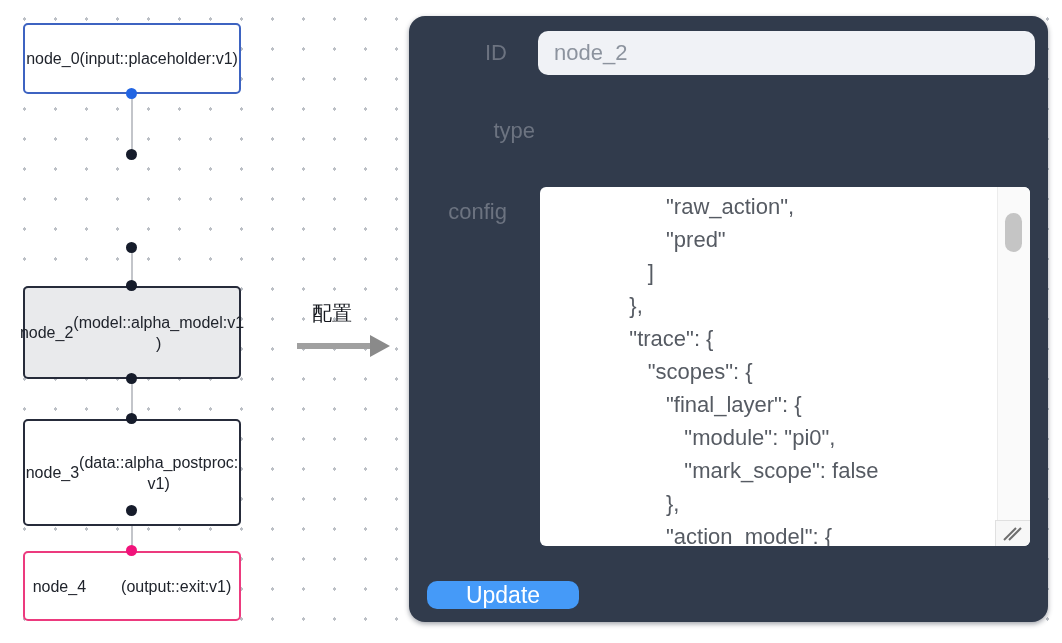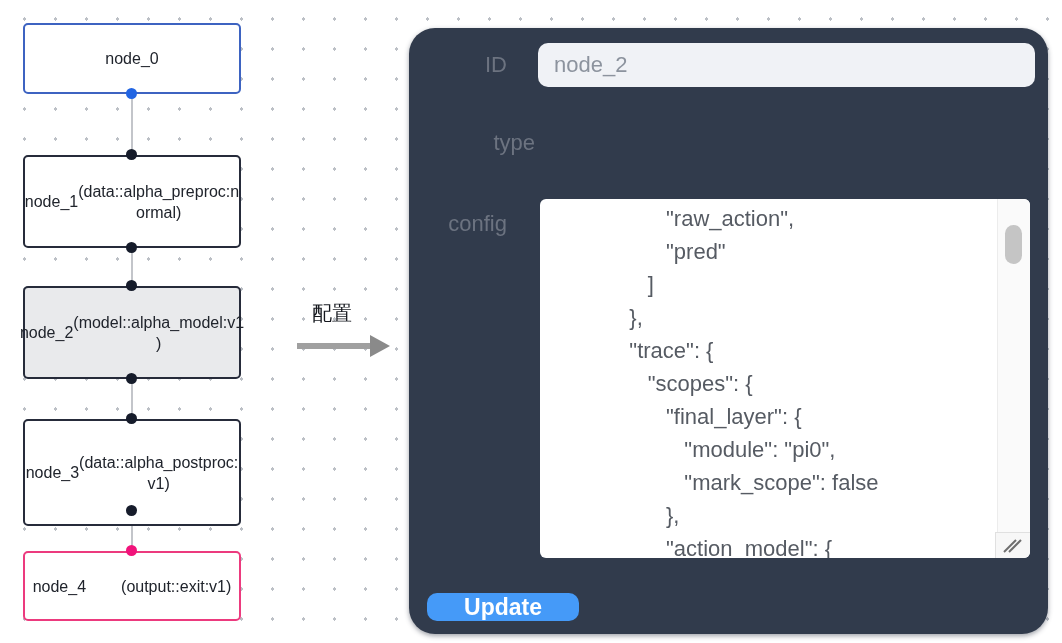--- a/index.html
+++ b/index.html
@@ -61,24 +61,23 @@
     text-align: center;
     font-size: 20px; color: #14171d;
   }
   .transition-arrow { position: absolute; left: 297px; top: 334px; }
 
   
   .panel {
     position: absolute; left: 409px; top: 16px;
     width: 639px; height: 606px;
     background: #313b4c;
-    border-radius: 26px;
+    border-radius: 16px;
     overflow: hidden;
     box-shadow: 0 2px 5px rgba(44, 52, 66, 0.45);
-    margin-top: 12px;
   }
   .field-label {
     position: absolute; left: 0; width: 98px;
     text-align: right;
     transform: translateY(-50%);
     color: #6c7380; font-size: 22px;
   }
   #label-id     { top: 37px; }
   #label-type   { top: 115px; padding-left: 28px; }
   #label-config { top: 196px; }
@@ -134,41 +133,37 @@
     display: flex; align-items: center; justify-content: center;
   }
   .update-btn {
     position: absolute; left: 18px; top: 565px;
     width: 152px; height: 28px;
     background: #459af8;
     color: #ffffff;
     border: none;
     border-radius: 10px;
     font-family: "Liberation Sans", sans-serif;
-    font-size: 23px; font-weight: 700;
+    font-size: 23px; font-weight: 400;
     cursor: pointer;
   }
 </style>
 </head>
 <body>
 
 <div class="page">
 
   <div class="edge" id="edge0"></div>
   <div class="edge" id="edge1"></div>
   <div class="edge" id="edge2"></div>
   <div class="edge" id="edge3"></div>
 
   <div class="node" id="node0">
     <div class="title">node_0</div>
-  </div>
-  <div class="node" id="node1">
-    <div class="title">node_1</div>
-    <div class="subtitle">(data::alpha_preproc:n
-ormal)</div>
+    <div class="subtitle">(input::placeholder:v1)</div>
   </div>
   <div class="node" id="node2">
     <div class="title">node_2</div>
     <div class="subtitle">(model::alpha_model:v1
 )</div>
   </div>
   <div class="node" id="node3">
     <div class="title">node_3</div>
     <div class="subtitle">(data::alpha_postproc:
 v1)</div>

